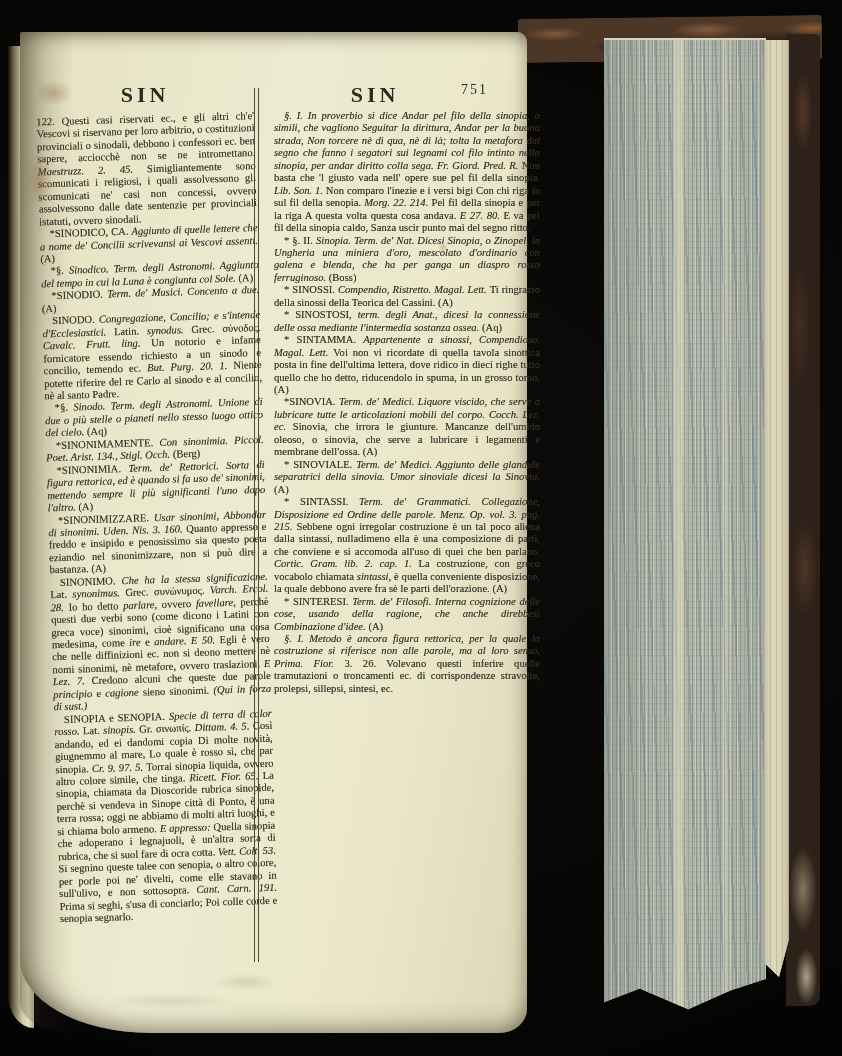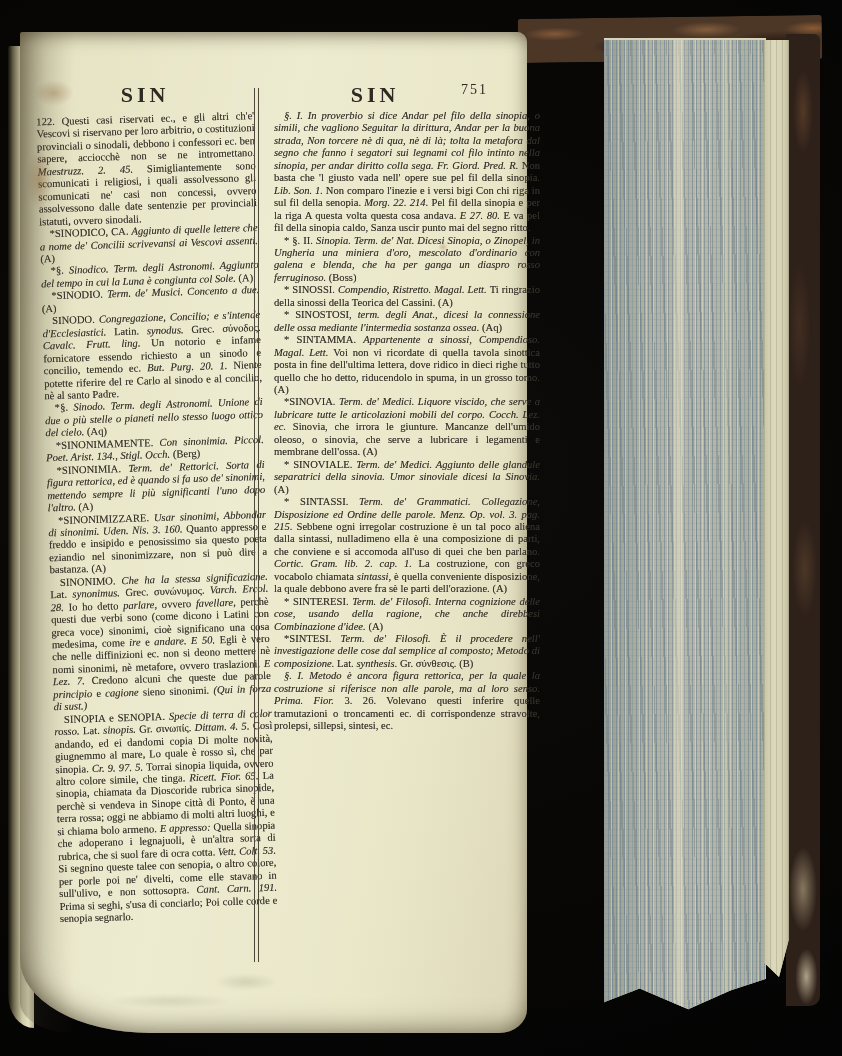--- a/index.html
+++ b/index.html
@@ -144,21 +144,20 @@
     <div class="col col-right">
         <p class="para"><span class="it">§. I. In proverbio si dice Andar pel filo della sinopia, o simili, che vagliono Seguitar la dirittura, Andar per la buona strada, Non torcere nè di qua, nè di là; tolta la metafora dal segno che fanno i segatori sui legnami col filo intinto nella sinopia, per andar diritto colla sega. Fr. Giord. Pred. R. </span><span>Non basta che 'l giusto vada nell' opere sue pel fil della sinopia. </span><span class="it">Lib. Son. 1. </span><span>Non comparo l'inezie e i versi bigi Con chi riga in sul fil della senopia. </span><span class="it">Morg. 22. 214. </span><span>Pel fil della sinopia e per la riga A questa volta questa cosa andava. </span><span class="it">E 27. 80. </span><span>E va pel fil della sinopia caldo, Sanza uscir punto mai del segno ritto.</span></p>
         <p class="para"><span>* §. II. </span><span class="it">Sinopia. Term. de' Nat. Dicesi Sinopia, o Zinopel, in Ungheria una miniera d'oro, mescolato d'ordinario con galena e blenda, che ha per ganga un diaspro rosso ferruginoso. </span><span>(Boss)</span></p>
         <p class="para"><span>* SINOSSI. </span><span class="it">Compendio, Ristretto. Magal. Lett. </span><span>Ti ringrazio della sinossi della Teorica del Cassini. (A)</span></p>
         <p class="para"><span>* SINOSTOSI, </span><span class="it">term. degli Anat., dicesi la connessione delle ossa mediante l'intermedia sostanza ossea. </span><span>(Aq)</span></p>
         <p class="para"><span>* SINTAMMA. </span><span class="it">Appartenente a sinossi, Compendioso. Magal. Lett. </span><span>Voi non vi ricordate di quella tavola sinottica posta in fine dell'ultima lettera, dove ridico in dieci righe tutto quello che ho detto, riducendolo in spuma, in un grosso tomo. (A)</span></p>
         <p class="para"><span>*SINOVIA. </span><span class="it">Term. de' Medici. Liquore viscido, che serve a lubricare tutte le articolazioni mobili del corpo. Cocch. Lez. ec. </span><span>Sinovia, che irrora le giunture. Mancanze dell'umido oleoso, o sinovia, che serve a lubricare i legamenti e membrane dell'ossa. (A)</span></p>
         <p class="para"><span>* SINOVIALE. </span><span class="it">Term. de' Medici. Aggiunto delle glandule separatrici della sinovia. Umor sinoviale dicesi la Sinovia. </span><span>(A)</span></p>
         <p class="para"><span>* SINTASSI. </span><span class="it">Term. de' Grammatici. Collegazione, Disposizione ed Ordine delle parole. Menz. Op. vol. 3. pag. 215. </span><span>Sebbene ogni irregolar costruzione è un tal poco aliena dalla sintassi, nulladimeno ella è una composizione di parti, che conviene e si accomoda all'uso di quei che ben parlano. </span><span class="it">Cortic. Gram. lib. 2. cap. 1. </span><span>La costruzione, con greco vocabolo chiamata </span><span class="it">sintassi, </span><span>è quella conveniente disposizione, la quale debbono avere fra sè le parti dell'orazione. (A)</span></p>
         <p class="para"><span>* SINTERESI. </span><span class="it">Term. de' Filosofi. Interna cognizione delle cose, usando della ragione, che anche direbbesi Combinazione d'idee. </span><span>(A)</span></p>
-        <p class="para"><span>*SINTESI. </span><span class="it">Term. de' Filosofi. È il procedere nell' investigazione delle cose dal semplice al composto; Metodo di composizione. </span><span>Lat. </span><span class="it">synthesis. </span><span>Gr. σύνθεσις. (B)</span></p>
         <p class="para"><span class="it">§. I. Metodo è ancora figura rettorica, per la quale la costruzione si riferisce non alle parole, ma al loro senso. </span><span class="it">Prima. Fior. </span><span>3. 26. Volevano questi inferire quelle tramutazioni o troncamenti ec. di corrispondenze stravolte, prolepsi, sillepsi, sintesi, ec.</span></p>
       </div>
 
     <div class="stain s1"></div>
     <div class="stain s2"></div>
     <div class="stain s3"></div>
     <div class="stain s4"></div>
     <div class="stain s5"></div>
     <div class="gutter-shade"></div>
   </div>

